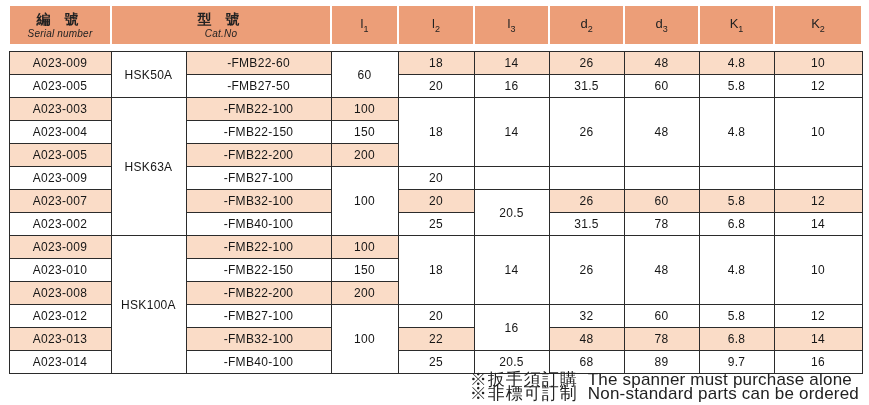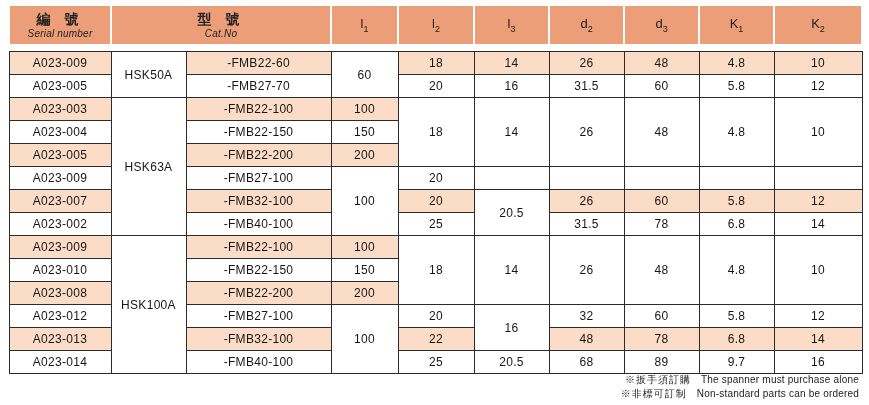--- a/index.html
+++ b/index.html
@@ -24,22 +24,22 @@
   
   tr.spacer td { border:none; height:5px; background:#ffffff; padding:0; }
   
   td {
     border:1px solid #2B2B2B; text-align:center; vertical-align:middle;
     font-size:12px; height:22px; padding:0; background:#ffffff;
     letter-spacing:0.3px;
   }
   td.t { background:#FADCC7; }
   .footer {
-    position:absolute; right:10px; top:373px; text-align:right;
-    font-size:10px; line-height:14px; color:#222222; white-space:nowrap;
+    position:absolute; right:10px; top:373px; text-align:left;
+    font-size:17px; line-height:14px; color:#222222; white-space:nowrap;
   }
   .footer .zh { letter-spacing:1px; }
   .footer .en { margin-left:10px; letter-spacing:0.2px; }
 </style>
 </head>
 <body>
 
 <div class="page">
 
   <table class="spec">
@@ -87,21 +87,21 @@
       <td class="t">18</td>
       <td class="t">14</td>
       <td class="t">26</td>
       <td class="t">48</td>
       <td class="t">4.8</td>
       <td class="t">10</td>
     </tr>
 
     <tr>
       <td>A023-005</td>
-      <td>-FMB27-70</td>
+      <td>-FMB27-50</td>
       <td>20</td>
       <td>16</td>
       <td>31.5</td>
       <td>60</td>
       <td>5.8</td>
       <td>12</td>
     </tr>
 
     <tr>
       <td class="t">A023-003</td>

